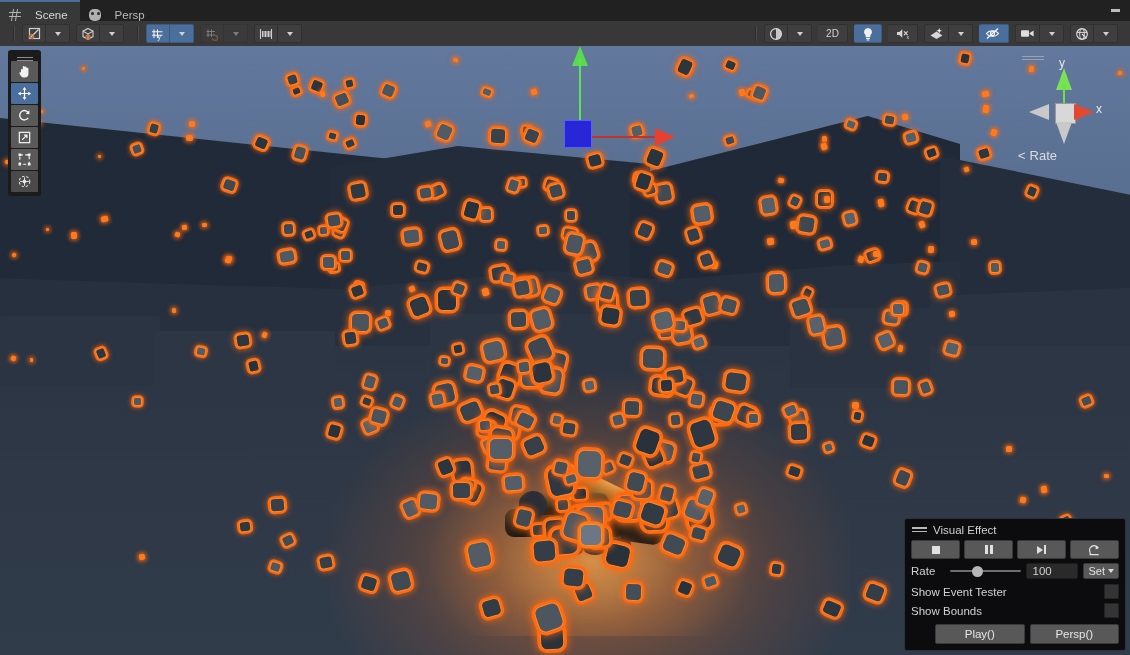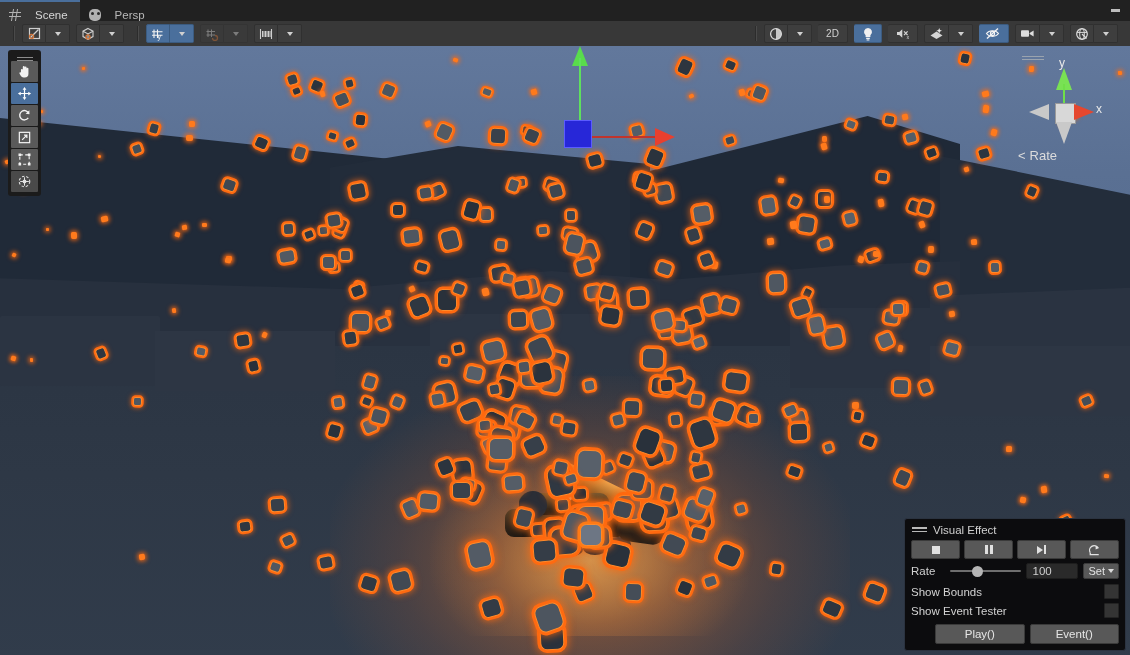--- a/index.html
+++ b/index.html
@@ -813,29 +813,29 @@
           <div class="knob" id="rate-knob" style="left: calc(38% - 5px);"></div>
         </div>
         <div class="rate-field">100</div>
         <div class="setbtn">
           <span>Set</span>
           <span class="c"></span>
         </div>
       </div>
 
       <div class="chk-row">
+        <span class="lbl">Show Event Tester</span>
+        <span class="chkbox"></span>
+      </div>
+
+      <div class="chk-row">
         <span class="lbl">Show Bounds</span>
         <span class="chkbox"></span>
       </div>
 
-      <div class="chk-row">
-        <span class="lbl">Show Event Tester</span>
-        <span class="chkbox"></span>
-      </div>
-
       <div class="bottom-row">
         <div class="big-btn">Play()</div>
-        <div class="big-btn">Event()</div>
+        <div class="big-btn">Persp()</div>
       </div>
     </div>
 
   </div>
 </div>
 
 </body></html>

